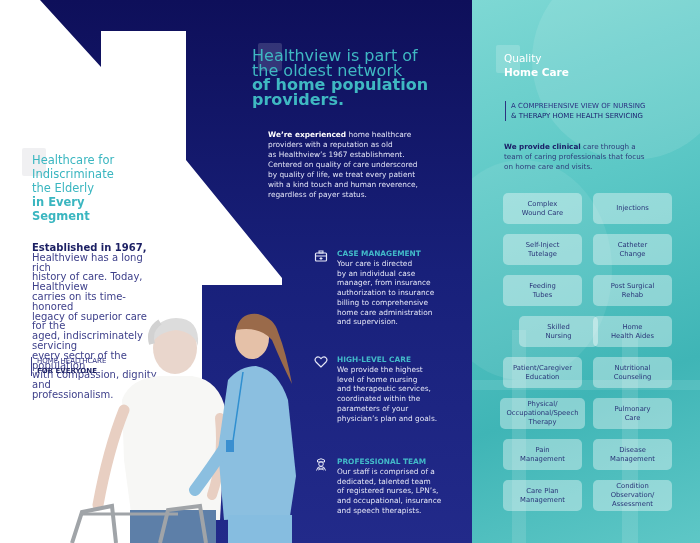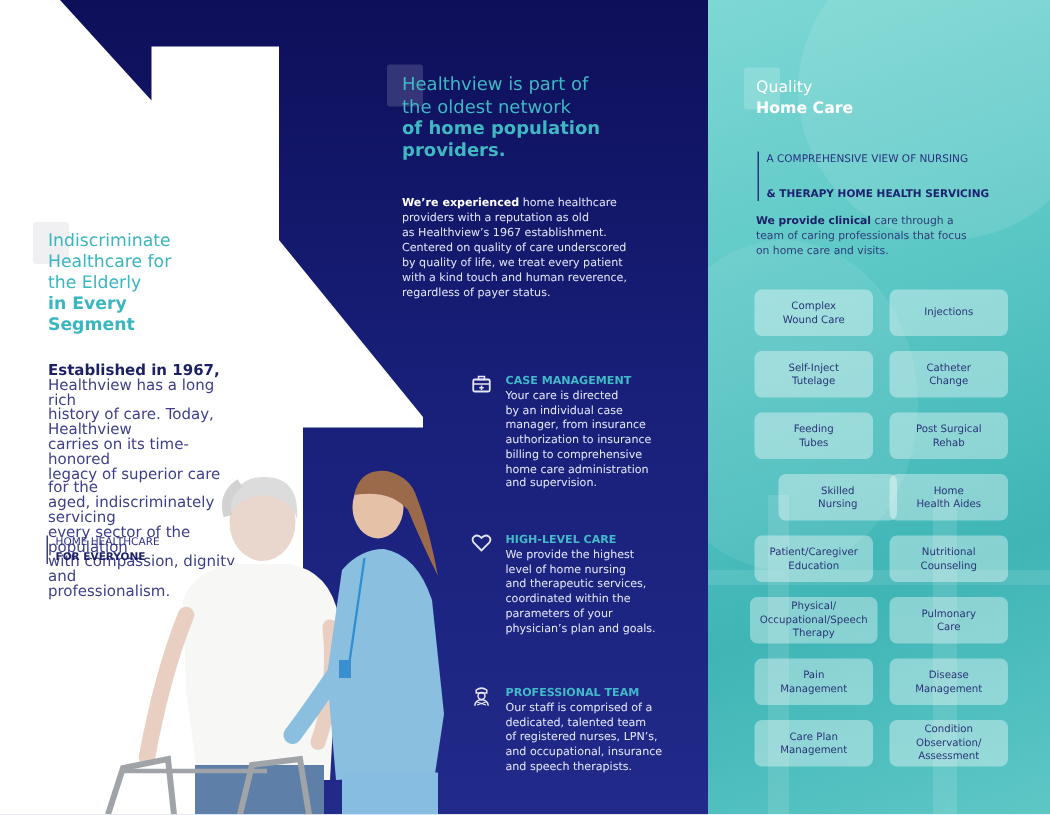--- a/index.html
+++ b/index.html
@@ -21,34 +21,34 @@
   .left-title .b { font-weight: bold; }
   .left-body { position: absolute; left: 32px; top: 243px; width: 130px; font-size: 10px; line-height: 9.8px; color: #3d3f8a; }
   .left-body b { color: #1b1f63; }
   .left-tag { position: absolute; left: 31px; top: 357px; border-left: 1px solid #3d3f8a; padding-left: 5px; font-size: 7px; line-height: 9.5px; color: #2d2f80; }
   .left-tag .b { font-weight: bold; color: #1b1f63; }
 
   
   .photo { position: absolute; left: 60px; top: 300px; width: 250px; height: 243px; }
 
   
-  .mid-title { position: absolute; left: 268px; top: 49px; width: 190px; color: #3fb8c2; font-size: 12px; line-height: 14.5px; }
+  .mid-title { position: absolute; left: 252px; top: 49px; width: 190px; color: #3fb8c2; font-size: 16px; line-height: 14.5px; }
   .mid-title .b { font-weight: bold; }
   .mid-body { position: absolute; left: 268px; top: 130px; width: 190px; color: #e2e4f6; font-size: 7.4px; line-height: 10px; }
   .mid-body b { color: #ffffff; }
   .feature { position: absolute; left: 314px; width: 150px; }
   .feature .ficon { position: absolute; left: 0; top: 0; width: 14px; height: 14px; }
   .feature .fhead { position: absolute; left: 23px; top: 0; color: #42b9c8; font-size: 7.4px; font-weight: bold; white-space: nowrap; }
   .feature .fbody { position: absolute; left: 23px; top: 10px; width: 128px; color: #e4e6f6; font-size: 7.4px; line-height: 9.7px; }
 
   
   .right-title { position: absolute; left: 504px; top: 51px; color: #ffffff; font-size: 10.5px; line-height: 14px; }
   .right-title .b { font-weight: bold; }
   .right-tag { position: absolute; left: 505px; top: 101px; border-left: 1px solid #2d3280; padding-left: 5px; font-size: 7px; line-height: 10px; color: #2b3080; }
-  .right-tag .b { font-weight: bold; color: #1d2270; margin-top: 13px; }
+  .right-tag .b { font-weight: normal; color: #1d2270; }
   .right-body { position: absolute; left: 504px; top: 142px; width: 180px; font-size: 7.2px; line-height: 10px; color: #2e3c7a; }
   .right-body b { color: #1b2068; }
 
   .svc-grid { position: absolute; left: 503px; top: 193px; width: 170px; }
   .svc { position: absolute; width: 79px; height: 31px; border-radius: 5px; background: rgba(255,255,255,0.38);
     display: flex; align-items: center; justify-content: center; text-align: center;
     color: #2a3578; font-size: 6.8px; line-height: 9px; padding: 0 2px; }
 </style>
 </head>
 <body>
@@ -72,22 +72,22 @@
   <div class="teal-panel">
     <div class="blob" style="left:60px;top:-40px;width:200px;height:200px;"></div>
     <div class="blob" style="left:-40px;top:160px;width:180px;height:220px;background:rgba(255,255,255,0.08);"></div>
     <div class="bar" style="left:40px;top:330px;width:14px;height:213px;"></div>
     <div class="bar" style="left:150px;top:330px;width:16px;height:213px;"></div>
     <div class="bar" style="left:0;top:380px;width:228px;height:10px;background:rgba(255,255,255,0.10);"></div>
   </div>
 
   <div class="quote-mark" style="left:22px;top:148px;"></div>
   <div class="left-title">
+    <div>Healthcare for</div>
     <div>Indiscriminate</div>
-    <div>Healthcare for</div>
     <div>the Elderly</div>
     <div class="b">in Every</div>
     <div class="b">Segment</div>
   </div>
   <div class="left-body">
     <div><b>Established in 1967,</b></div>
     <div>Healthview has a long rich</div>
     <div>history of care. Today, Healthview</div>
     <div>carries on its time-honored</div>
     <div>legacy of superior care for the</div>

